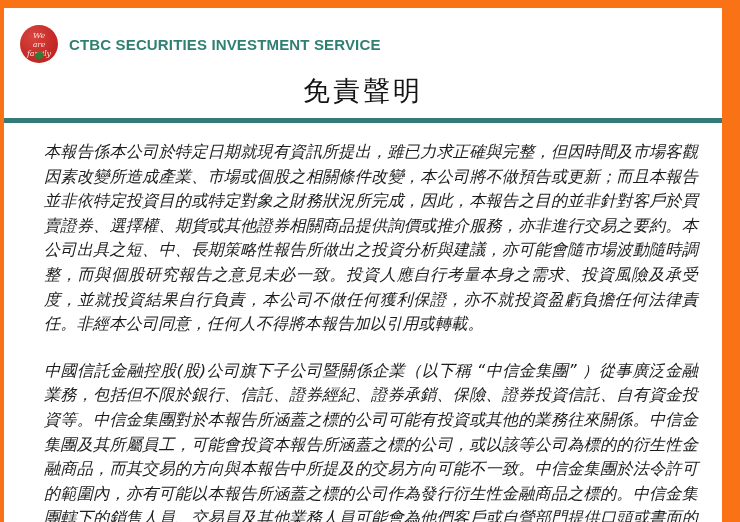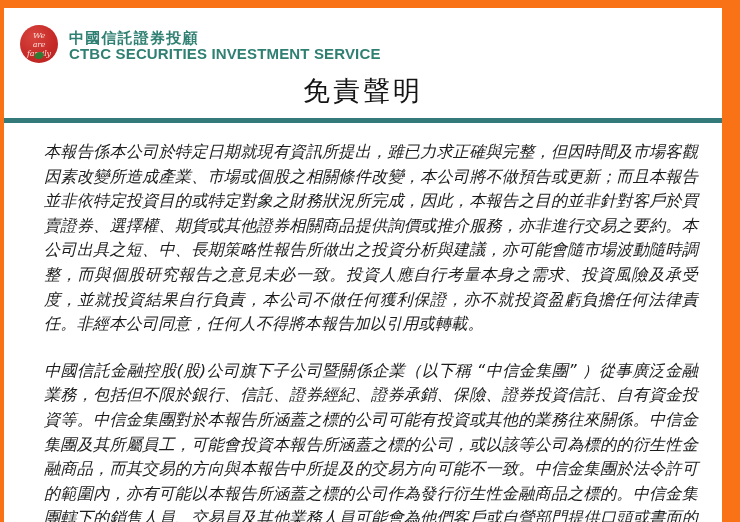--- a/index.html
+++ b/index.html
@@ -154,21 +154,20 @@
       <div id="brand-block">
 
         <div id="brand-mark">
           <div class="mark-script">We
 are
 family</div>
           <div class="mark-leaf"></div>
         </div>
 
         <div id="brand-text">
-          <div id="brand-name-cn">中國信託證券投顧</div>
           <div id="brand-name-en">CTBC SECURITIES INVESTMENT SERVICE</div>
         </div>
 
       </div>
     </div>
 
     <h1 id="page-title">免責聲明</h1>
     <div id="title-rule"></div>
 
     <div id="page-body">

